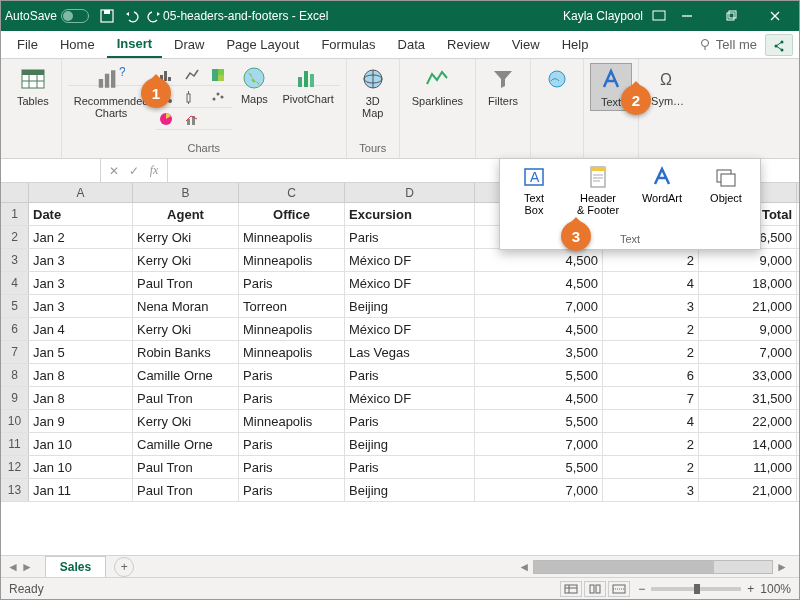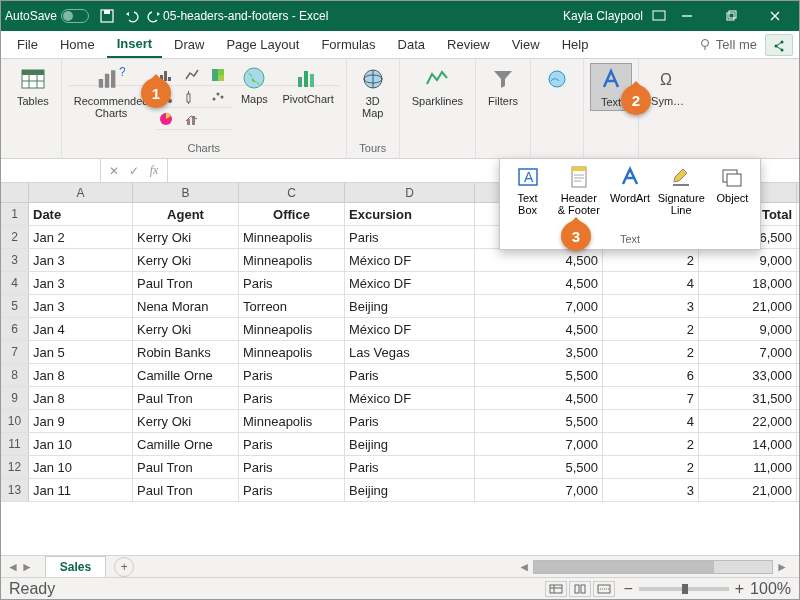--- a/index.html
+++ b/index.html
@@ -61,21 +61,21 @@
 .cD { width: 130px; } .cE { width: 128px; text-align: right; } .cF { width: 96px; text-align: right; } .cG { width: 98px; text-align: right; }
 
 .sheettabs { position: absolute; bottom: 22px; left: 0; right: 0; height: 22px; background: #f3f2f1; border-top: 1px solid #d4d4d4; display: flex; align-items: center; font-size: 12px; }
 .sheettabs .nav { display: flex; gap: 2px; padding: 0 6px; color: #888; }
 .sheettabs .stab { padding: 3px 14px; background: #fff; border: 1px solid #ccc; border-bottom: none; color: #0a6848; font-weight: 600; margin-left: 6px; }
 .sheettabs .plus { width: 20px; height: 20px; border: 1px solid #ccc; border-radius: 50%; display: flex; align-items: center; justify-content: center; margin-left: 8px; color: #666; }
 .sheettabs .hscroll { flex: 1; display: flex; align-items: center; justify-content: flex-end; padding-right: 8px; }
 .sheettabs .htrack { width: 240px; height: 14px; background: #ddd; position: relative; border: 1px solid #bbb; }
 .sheettabs .hthumb { position: absolute; left: 0; top: 0; width: 180px; height: 100%; background: #bfbfbf; }
 
-.statusbar { position: absolute; bottom: 0; left: 0; right: 0; height: 22px; background: #f3f2f1; border-top: 1px solid #d4d4d4; display: flex; align-items: center; font-size: 16px; color: #555; padding: 0 8px; }
+.statusbar { position: absolute; bottom: 0; left: 0; right: 0; height: 22px; background: #f3f2f1; border-top: 1px solid #d4d4d4; display: flex; align-items: center; font-size: 12px; color: #555; padding: 0 8px; }
 .statusbar .spacer { flex: 1; }
 .statusbar .viewbtns { display: flex; gap: 2px; margin-right: 8px; }
 .statusbar .vbtn { width: 22px; height: 16px; border: 1px solid #ccc; display:flex; align-items:center; justify-content:center; }
 .statusbar .zoom { display: flex; align-items: center; gap: 6px; }
 .statusbar .ztrack { width: 90px; height: 4px; background: #ccc; position: relative; }
 .statusbar .zthumb { position: absolute; left: 43px; top: -3px; width: 6px; height: 10px; background: #666; }
 
 .callout { position: absolute; width: 30px; height: 30px; background: #e8762d; border-radius: 50%; color: #fff; font-weight: 700; display: flex; align-items: center; justify-content: center; font-size: 15px; box-shadow: 0 2px 4px rgba(0,0,0,0.3); z-index: 100; }
 .callout::before { content: ""; position: absolute; top: -10px; left: 50%; transform: translateX(-50%); border: 6px solid transparent; border-bottom-color: #e8762d; }
 
@@ -390,30 +390,20 @@
       <span class="pic">
           <svg width="24" height="24" viewBox="0 0 24 24">
             <path d="M5 19L12 4l7 15M8 13h8" fill="none" stroke="#2a6fc9" stroke-width="2.5"></path>
           </svg>
         </span>
       <span class="plbl">WordArt</span>
     </div>
     <div class="pbtn">
       <span class="pic">
           <svg width="24" height="24" viewBox="0 0 24 24">
-            <line x1="4" y1="20" x2="20" y2="20" stroke="#555" stroke-width="1.5"></line>
-            <path d="M14 4l4 4-8 8-5 1 1-5z" fill="#f2c744" stroke="#888"></path>
-          </svg>
-        </span>
-      <span class="plbl" style="white-space:pre-line">Signature
-Line</span>
-    </div>
-    <div class="pbtn">
-      <span class="pic">
-          <svg width="24" height="24" viewBox="0 0 24 24">
             <rect x="3" y="5" width="14" height="12" fill="none" stroke="#555"></rect>
             <rect x="7" y="9" width="14" height="12" fill="#fff" stroke="#555"></rect>
           </svg>
         </span>
       <span class="plbl">Object</span>
     </div>
   </div>
   <div class="pfoot">Text</div>
 </div>
 

